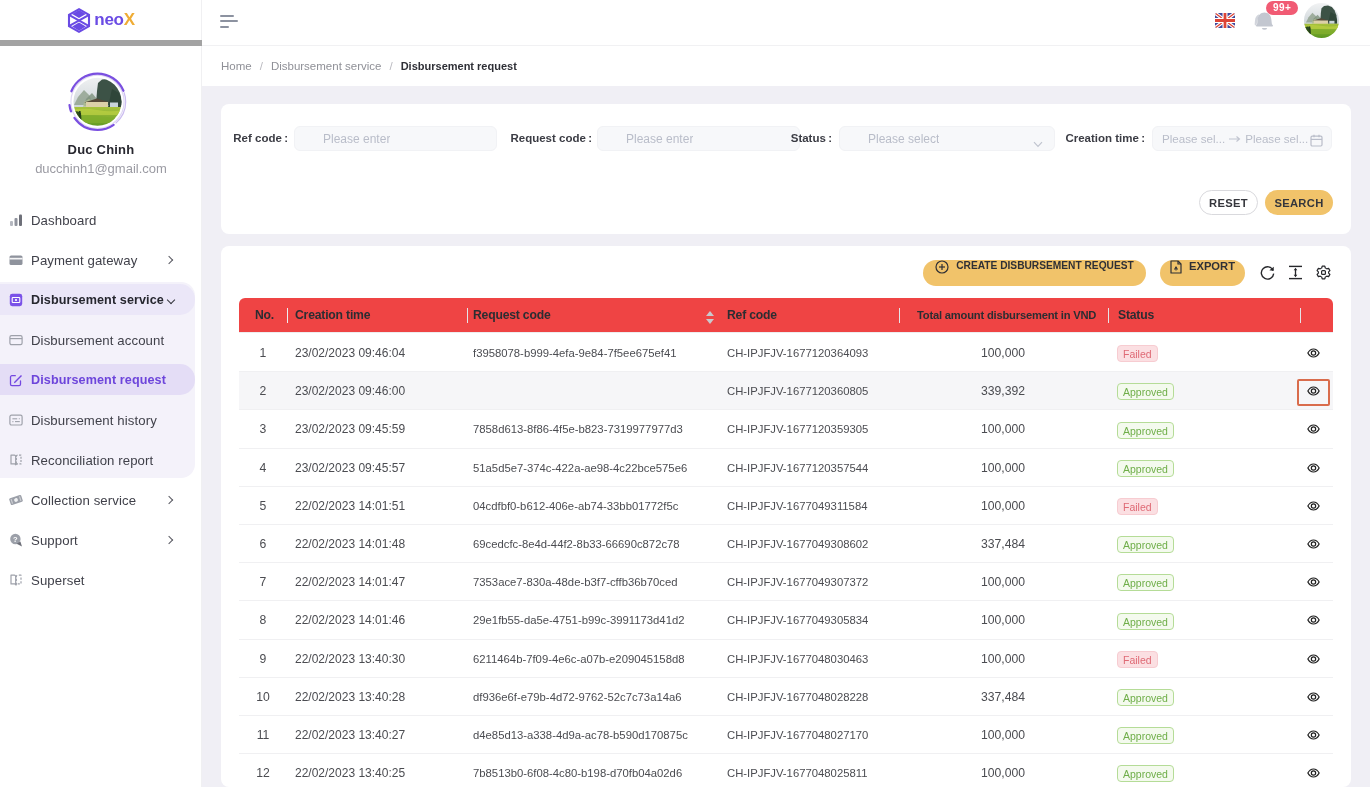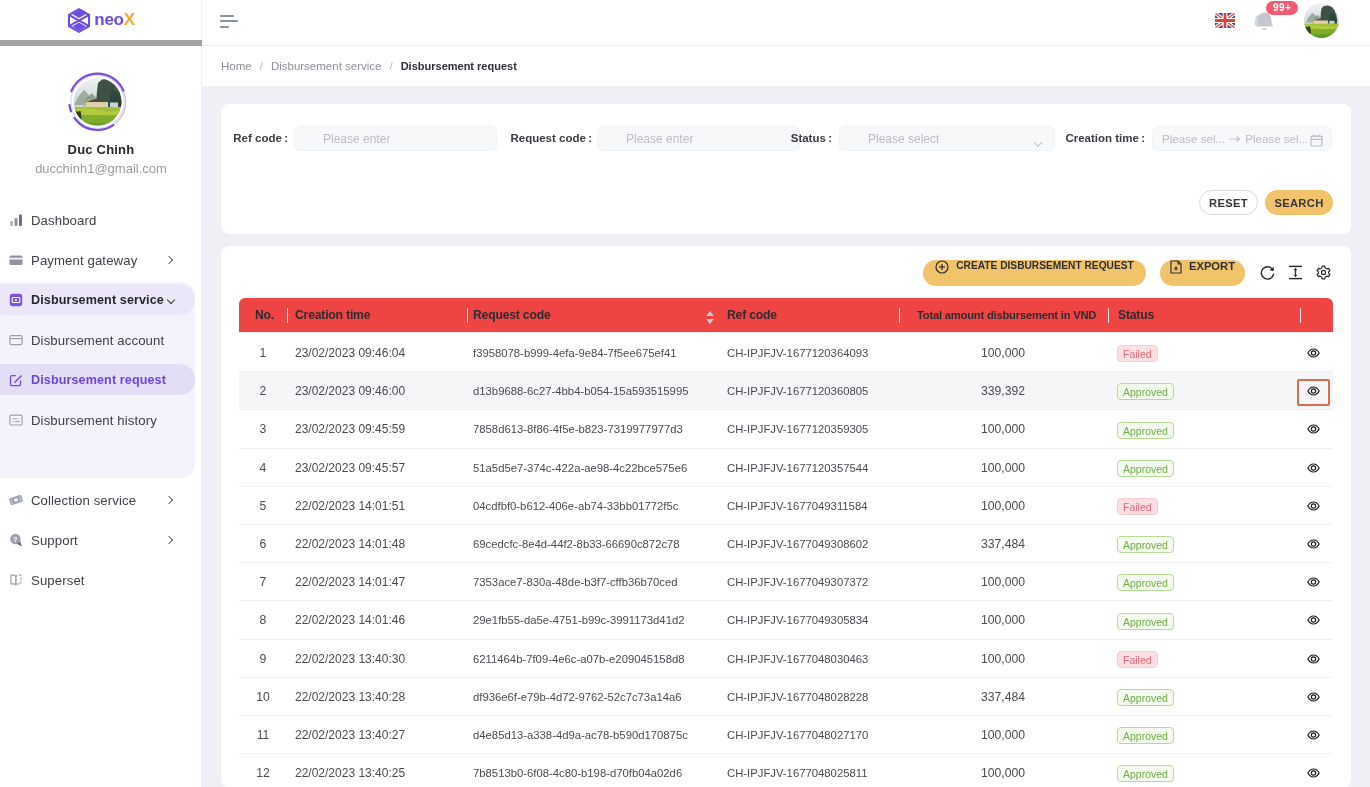--- a/index.html
+++ b/index.html
@@ -165,20 +165,29 @@
       <span class="mi">
         <svg width="14" height="14" viewBox="0 0 14 14">
           <rect x="0.9" y="2.2" width="12.2" height="9.8" rx="1.6" fill="none" stroke="#9ea1aa" stroke-width="1.2"></rect>
           <line x1="3.4" y1="5.8" x2="8.2" y2="5.8" stroke="#9ea1aa" stroke-width="1.1"></line>
           <line x1="9.8" y1="5.8" x2="10.8" y2="5.8" stroke="#9ea1aa" stroke-width="1.1"></line>
           <line x1="3.4" y1="8.6" x2="4.4" y2="8.6" stroke="#9ea1aa" stroke-width="1.1"></line>
           <line x1="6" y1="8.6" x2="10.8" y2="8.6" stroke="#9ea1aa" stroke-width="1.1"></line>
         </svg>
       </span>
       <span class="ml">Disbursement history</span>
+    </div>
+<div class="mitem" style="top:440px">
+      <span class="mi">
+        <svg width="14" height="14" viewBox="0 0 14 14">
+          <path d="M2 2.2 H5.4 A1.3 1.3 0 0 1 6.7 3.5 V11.8 A1.1 1.1 0 0 0 5.6 10.9 H2 Z" fill="none" stroke="#9ea1aa" stroke-width="1.2" stroke-linejoin="round"></path>
+          <path d="M12 2.2 H8.6 A1.3 1.3 0 0 0 7.3 3.5 V11.8 A1.1 1.1 0 0 1 8.4 10.9 H12 Z" fill="none" stroke="#9ea1aa" stroke-width="1.2" stroke-linejoin="round" stroke-dasharray="2 1.4"></path>
+        </svg>
+      </span>
+      <span class="ml">Reconciliation report</span>
     </div>
 <div class="mitem" style="top:480px">
       <span class="chev"></span>
       <span class="mi">
         <svg width="14" height="14" viewBox="0 0 14 14">
           <g transform="rotate(-18 7 7)">
             <rect x="0.7" y="3.4" width="12.6" height="7.2" rx="1.2" fill="#9ca0a9"></rect>
             <circle cx="7" cy="7" r="1.9" fill="#fff" opacity=".85"></circle>
             <rect x="2" y="4.6" width="1.2" height="4.8" fill="#fff" opacity=".5"></rect>
             <rect x="10.8" y="4.6" width="1.2" height="4.8" fill="#fff" opacity=".5"></rect>
@@ -359,21 +368,20 @@
             <path d="M1 5.5 C3 1.8 5.2 0.9 7.5 0.9 C9.8 0.9 12 1.8 14 5.5 C12 9.2 9.8 10.1 7.5 10.1 C5.2 10.1 3 9.2 1 5.5 Z"></path>
             <circle cx="7.5" cy="5.5" r="2.5"></circle>
           </g>
         </svg>
       </div>
 
 </div>
 <div class="trow" style="top:126.2px;background:#f6f6f8">
   <div class="c-no">2</div>
   <div class="c-dt">23/02/2023 09:46:00</div>
-  <div class="c-req">d13b9688-6c27-4bb4-b054-15a593515995</div>
   <div class="c-ref">CH-IPJFJV-1677120360805</div>
   <div class="c-amt">339,392</div>
   <div class="c-st"><span class="chip-ok">Approved</span></div>
   <div class="c-eye">
         <svg width="13" height="10" viewBox="0 0 15 11">
           <g fill="none" stroke="#1f1f1f" stroke-width="1.4">
             <path d="M1 5.5 C3 1.8 5.2 0.9 7.5 0.9 C9.8 0.9 12 1.8 14 5.5 C12 9.2 9.8 10.1 7.5 10.1 C5.2 10.1 3 9.2 1 5.5 Z"></path>
             <circle cx="7.5" cy="5.5" r="2.5"></circle>
           </g>
         </svg>

